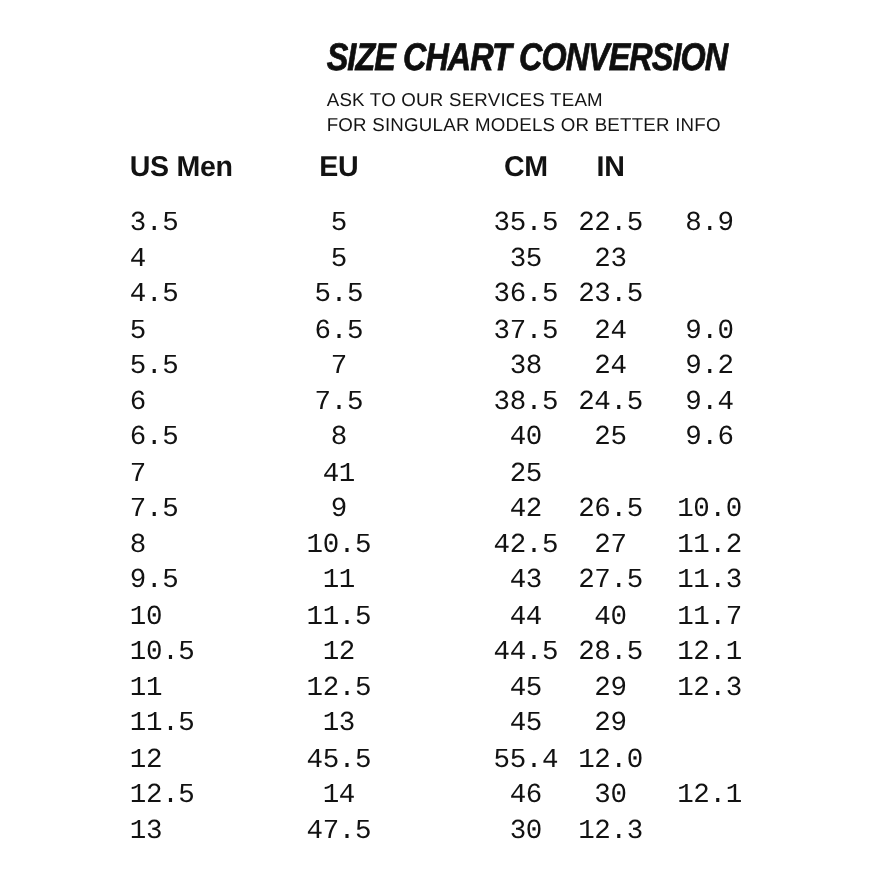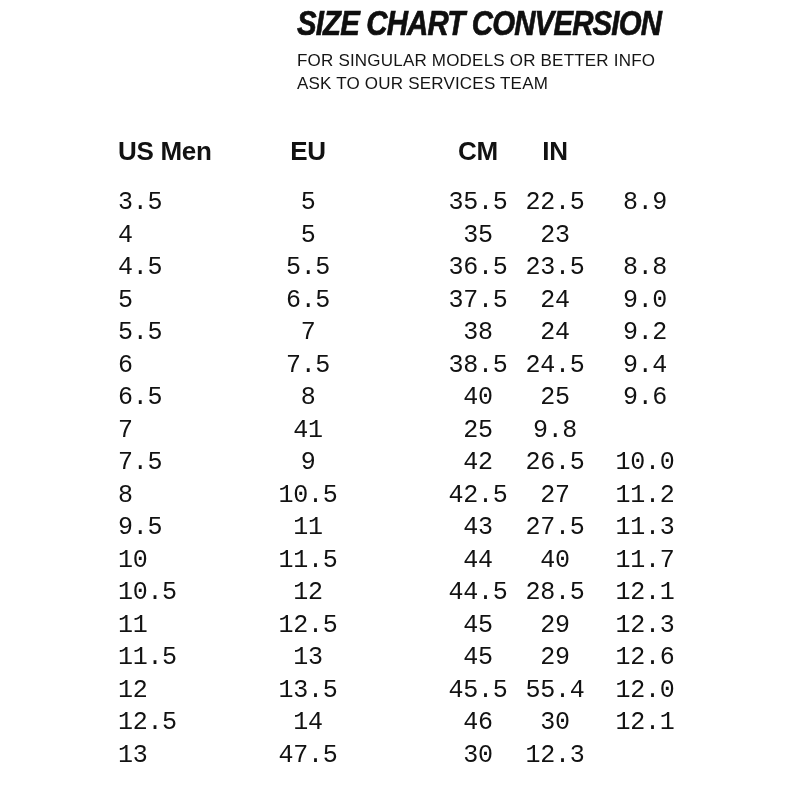--- a/index.html
+++ b/index.html
@@ -12,21 +12,21 @@
   .sheet {
     position: relative;
     width: 800px;
     height: 800px;
     background: #ffffff;
     overflow: hidden;
   }
   .header-block {
     position: absolute;
     left: 297px;
-    top: 5px;
+    top: 35px;
   }
   .title {
     font-size: 35px;
     font-weight: bold;
     font-style: italic;
     letter-spacing: -1px;
     line-height: 1.0;
     white-space: nowrap;
     transform: scaleX(0.84);
     transform-origin: left top;
@@ -80,22 +80,22 @@
   }
 </style>
 </head>
 <body>
 
 <div class="sheet">
 
   <div class="header-block">
     <div class="title">SIZE CHART CONVERSION</div>
     <div class="subtitle">
+      <div>ASK TO OUR SERVICES TEAM</div>
       <div>FOR SINGULAR MODELS OR BETTER INFO</div>
-      <div>ASK TO OUR SERVICES TEAM</div>
     </div>
   </div>
 
   <div class="size-table">
     <div class="trow head">
       <div class="cell c0">US Men</div>
       <div class="cell">EU</div>
       <div class="cell">CM</div>
       <div class="cell">IN</div>
     </div>
@@ -111,21 +111,20 @@
           <div class="cell c0">4</div>
           <div class="cell c1">5</div>
           <div class="cell c2">35</div>
           <div class="cell c3">23</div>
         </div>
         <div class="trow">
           <div class="cell c0">4.5</div>
           <div class="cell c1">5.5</div>
           <div class="cell c2">36.5</div>
           <div class="cell c3">23.5</div>
-          <div class="cell c4">8.8</div>
         </div>
         <div class="trow">
           <div class="cell c0">5</div>
           <div class="cell c1">6.5</div>
           <div class="cell c2">37.5</div>
           <div class="cell c3">24</div>
           <div class="cell c4">9.0</div>
         </div>
         <div class="trow">
           <div class="cell c0">5.5</div>
@@ -145,21 +144,20 @@
           <div class="cell c0">6.5</div>
           <div class="cell c1">8</div>
           <div class="cell c2">40</div>
           <div class="cell c3">25</div>
           <div class="cell c4">9.6</div>
         </div>
         <div class="trow">
           <div class="cell c0">7</div>
           <div class="cell c2">41</div>
           <div class="cell c3">25</div>
-          <div class="cell c4">9.8</div>
         </div>
         <div class="trow">
           <div class="cell c0">7.5</div>
           <div class="cell c1">9</div>
           <div class="cell c2">42</div>
           <div class="cell c3">26.5</div>
           <div class="cell c4">10.0</div>
         </div>
         <div class="trow">
           <div class="cell c0">8</div>
@@ -194,25 +192,23 @@
           <div class="cell c1">12.5</div>
           <div class="cell c2">45</div>
           <div class="cell c3">29</div>
           <div class="cell c4">12.3</div>
         </div>
         <div class="trow">
           <div class="cell c0">11.5</div>
           <div class="cell c1">13</div>
           <div class="cell c2">45</div>
           <div class="cell c3">29</div>
-          <div class="cell c4">12.6</div>
         </div>
         <div class="trow">
           <div class="cell c0">12</div>
-          <div class="cell c1">13.5</div>
           <div class="cell c2">45.5</div>
           <div class="cell c3">55.4</div>
           <div class="cell c4">12.0</div>
         </div>
         <div class="trow">
           <div class="cell c0">12.5</div>
           <div class="cell c1">14</div>
           <div class="cell c2">46</div>
           <div class="cell c3">30</div>
           <div class="cell c4">12.1</div>

